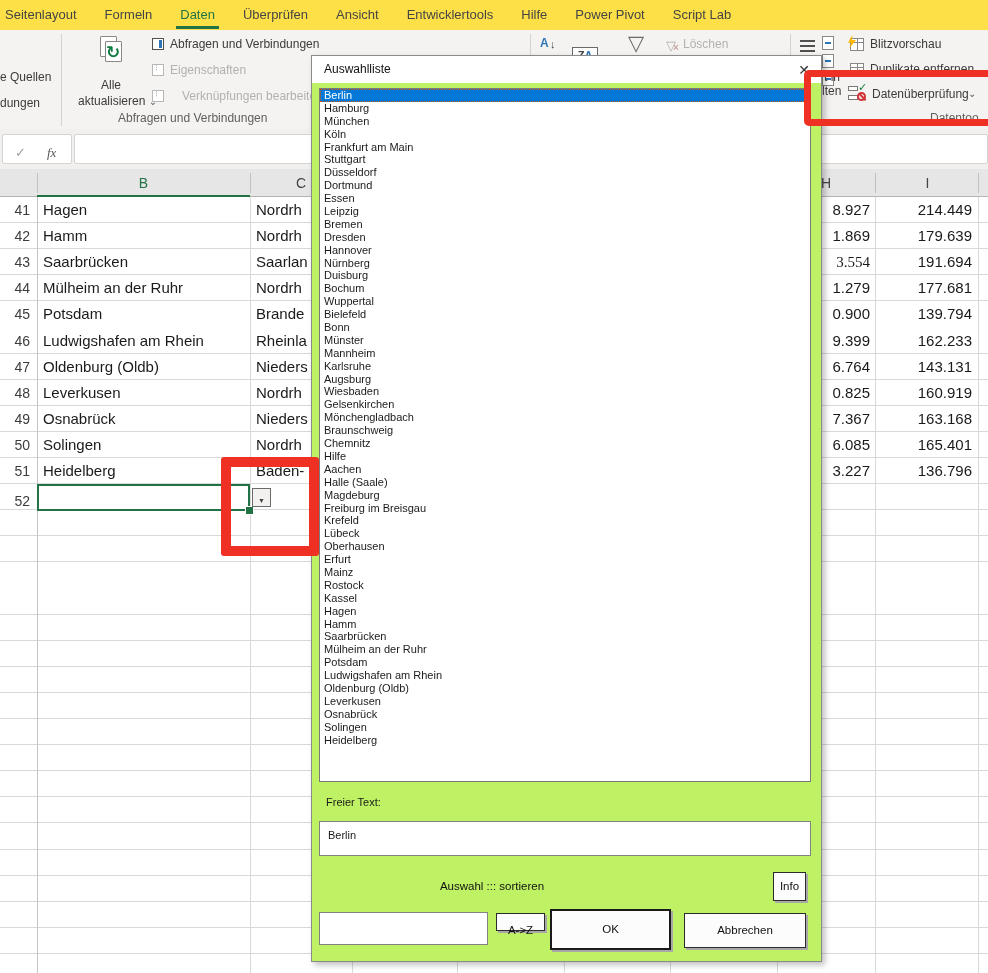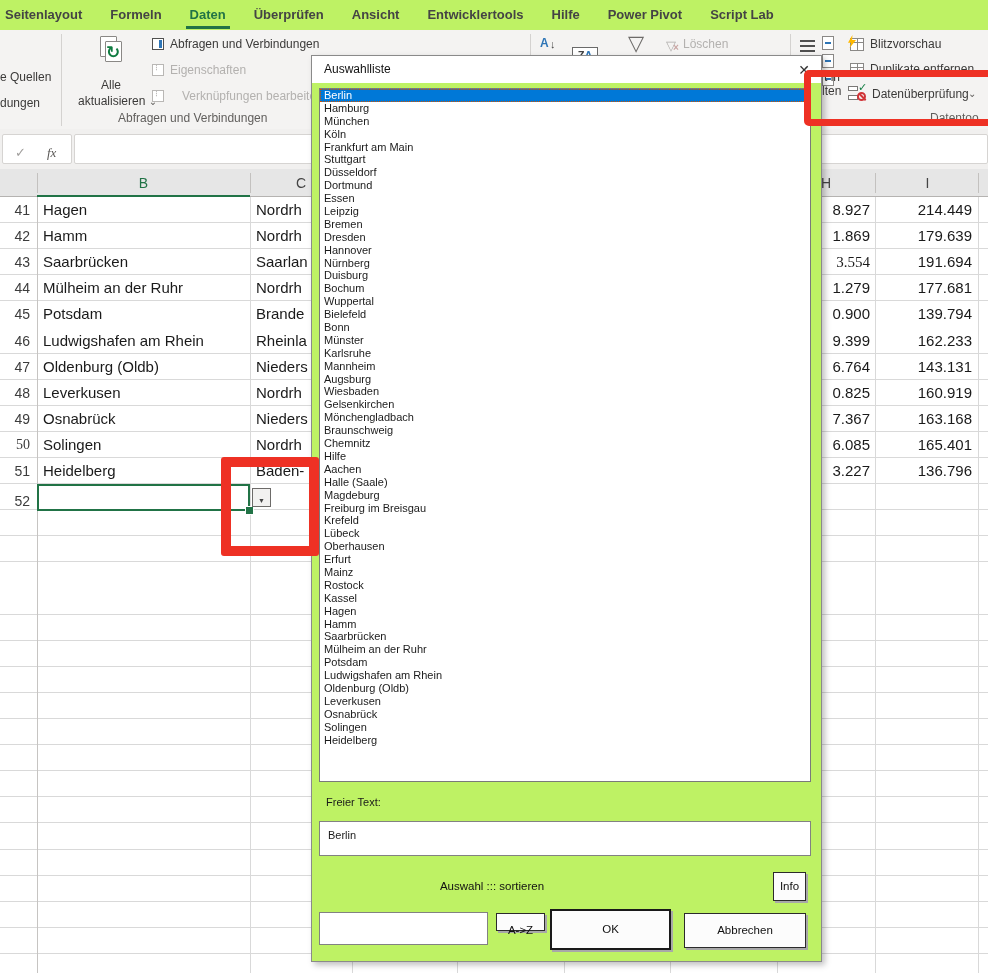--- a/index.html
+++ b/index.html
@@ -1,20 +1,20 @@
 <!DOCTYPE html>
 <html><head>
 <meta charset="utf-8">
 <style>
   html,body{margin:0;padding:0;background:#fff;}
   #app{position:relative;width:988px;height:973px;overflow:hidden;
        font-family:"Liberation Sans","DejaVu Sans",sans-serif;background:#fff;}
   
-  #tabs{position:absolute;left:0;top:0;width:988px;height:30px;background:#bef264;
-        display:flex;align-items:center;padding-left:3px;box-sizing:border-box;font-weight:bold;}
+  #tabs{position:absolute;left:0;top:0;width:988px;height:30px;background:#fde047;
+        display:flex;align-items:center;padding-left:3px;box-sizing:border-box;}
   .tab{font-size:13px;color:#444;padding:0 14px;height:30px;line-height:30px;position:relative;white-space:nowrap;}
   .tab:first-child{padding-left:2px;}
   .tab.active{color:#217346;}
   .tab.active::after{content:"";position:absolute;left:10px;right:10px;bottom:1px;height:3px;background:#217346;}
   .tab.active:first-child::after{left:0;}
   
   #ribbon{position:absolute;left:0;top:30px;width:988px;height:99px;background:#f4f3f2;
           border-bottom:1px solid #d8d6d4;}
   .rb-label{position:absolute;font-size:12px;color:#3b3a39;white-space:nowrap;}
   .rb-label.dim{color:#b3b1af;}
@@ -277,21 +277,21 @@
         <div class="rownum" style="left: 0px; top: 210.7px; width: 37px;">48</div>
         <div class="cell cL" style="left: 38px; top: 210.7px; width: 211px;">Leverkusen</div>
         <div class="cell cL" style="left: 251px; top: 210.7px; width: 100px;">Nordrh</div>
         <div class="cell cR" style="left: 777px; top: 210.7px; width: 93px;">0.825</div>
         <div class="cell cR" style="left: 875px; top: 210.7px; width: 97px;">160.919</div>
         <div class="rownum" style="left: 0px; top: 236.8px; width: 37px;">49</div>
         <div class="cell cL" style="left: 38px; top: 236.8px; width: 211px;">Osnabrück</div>
         <div class="cell cL" style="left: 251px; top: 236.8px; width: 100px;">Nieders</div>
         <div class="cell cR" style="left: 777px; top: 236.8px; width: 93px;">7.367</div>
         <div class="cell cR" style="left: 875px; top: 236.8px; width: 97px;">163.168</div>
-        <div class="rownum" style="left: 0px; top: 262.9px; width: 37px; font-family: Liberation Serif, serif;">50</div>
+        <div class="rownum" style="left: 0px; top: 262.9px; width: 37px;">50</div>
         <div class="cell cL" style="left: 38px; top: 262.9px; width: 211px;">Solingen</div>
         <div class="cell cL" style="left: 251px; top: 262.9px; width: 100px;">Nordrh</div>
         <div class="cell cR" style="left: 777px; top: 262.9px; width: 93px;">6.085</div>
         <div class="cell cR" style="left: 875px; top: 262.9px; width: 97px;">165.401</div>
         <div class="rownum" style="left: 0px; top: 289px; width: 37px;">51</div>
         <div class="cell cL" style="left: 38px; top: 289px; width: 211px;">Heidelberg</div>
         <div class="cell cL" style="left: 251px; top: 289px; width: 100px;">Baden-</div>
         <div class="cell cR" style="left: 777px; top: 289px; width: 93px;">3.227</div>
         <div class="cell cR" style="left: 875px; top: 289px; width: 97px;">136.796</div>
         <div class="rownum" style="left: 0px; top: 319px; width: 37px; padding-left: 14px;">52</div>
@@ -320,22 +320,22 @@
         <div class="li">Bremen</div>
         <div class="li">Dresden</div>
         <div class="li">Hannover</div>
         <div class="li">Nürnberg</div>
         <div class="li">Duisburg</div>
         <div class="li">Bochum</div>
         <div class="li">Wuppertal</div>
         <div class="li">Bielefeld</div>
         <div class="li">Bonn</div>
         <div class="li">Münster</div>
+        <div class="li">Mannheim</div>
         <div class="li">Karlsruhe</div>
-        <div class="li">Mannheim</div>
         <div class="li">Augsburg</div>
         <div class="li">Wiesbaden</div>
         <div class="li">Gelsenkirchen</div>
         <div class="li">Mönchengladbach</div>
         <div class="li">Braunschweig</div>
         <div class="li">Chemnitz</div>
         <div class="li">Hilfe</div>
         <div class="li">Aachen</div>
         <div class="li">Halle (Saale)</div>
         <div class="li">Magdeburg</div>

